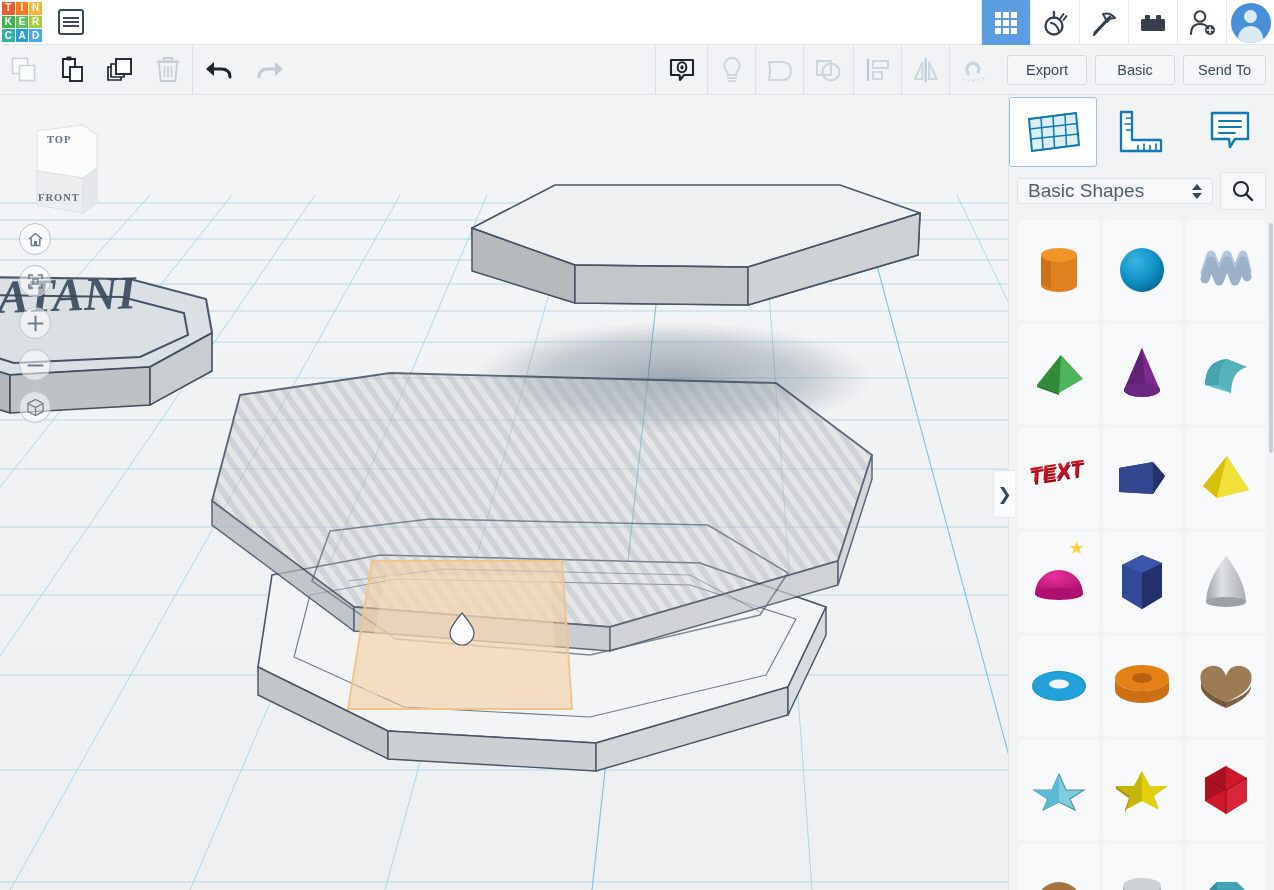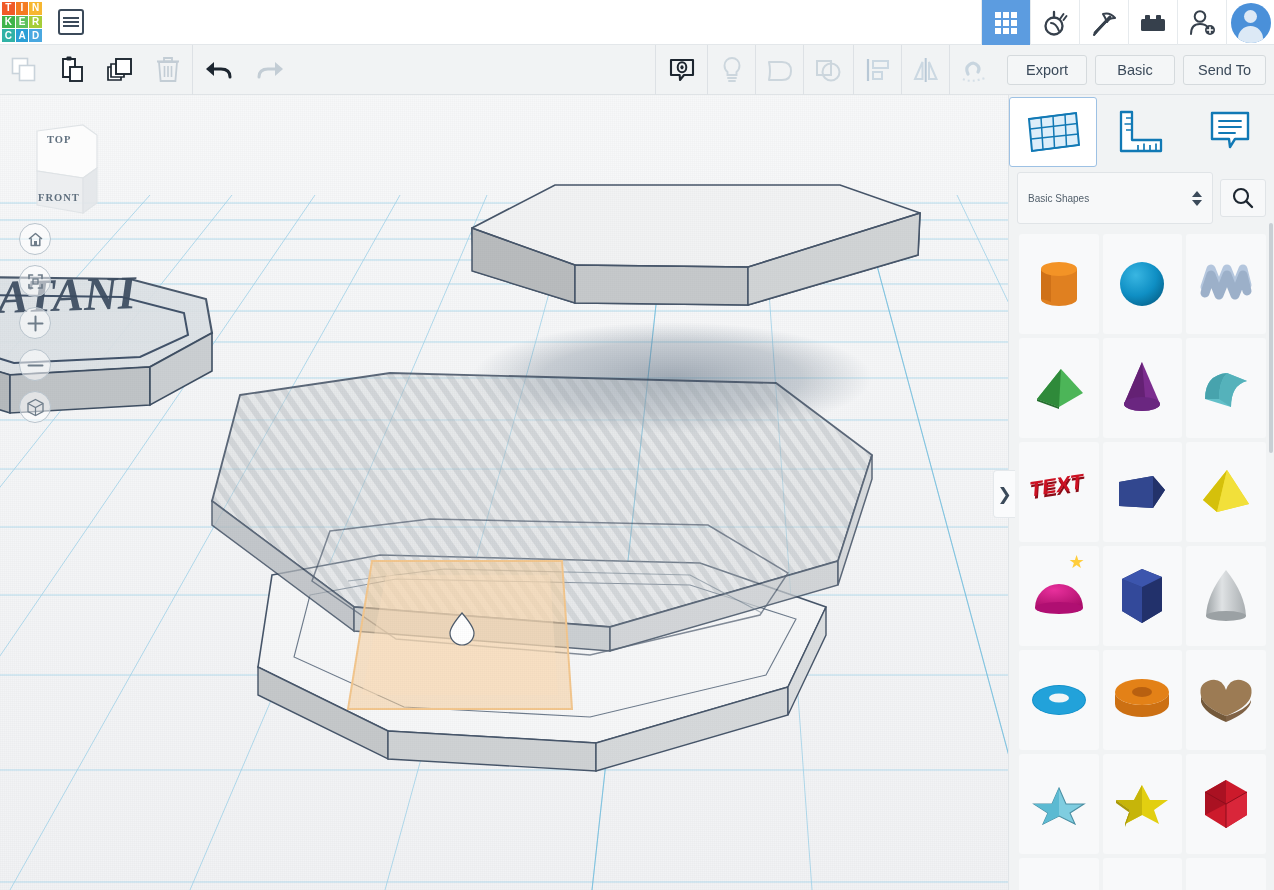--- a/index.html
+++ b/index.html
@@ -154,24 +154,24 @@
   .rp-tab .box {
     width: 88px; height: 70px; display: flex; align-items: center; justify-content: center;
     border-radius: 3px;
   }
   .rp-tab.active .box { background: #ffffff; border: 1px solid #9dc1e4; }
   .rp-controls {
     display: flex; align-items: center; gap: 7px;
     padding: 4px 8px 10px 8px;
   }
   .rp-select {
-    flex: 1; height: 52px; background: #f7f8f9;
+    flex: 1; height: 26px; background: #f7f8f9;
     border: 1px solid #e0e4e7; border-radius: 3px;
     display: flex; align-items: center; justify-content: space-between;
-    padding: 0 10px; font-size: 10px; color: #53606c; cursor: pointer;
+    padding: 0 10px; font-size: 19px; color: #53606c; cursor: pointer;
   }
   .stepper { display: flex; flex-direction: column; gap: 3px; }
   .stepper i {
     width: 0; height: 0; border-left: 5px solid transparent;
     border-right: 5px solid transparent; display: block;
   }
   .stepper i.up { border-bottom: 6px solid #3b4a5a; }
   .stepper i.dn { border-top: 6px solid #3b4a5a; }
   .search-btn {
     width: 46px; height: 38px; background: #f7f8f9;

